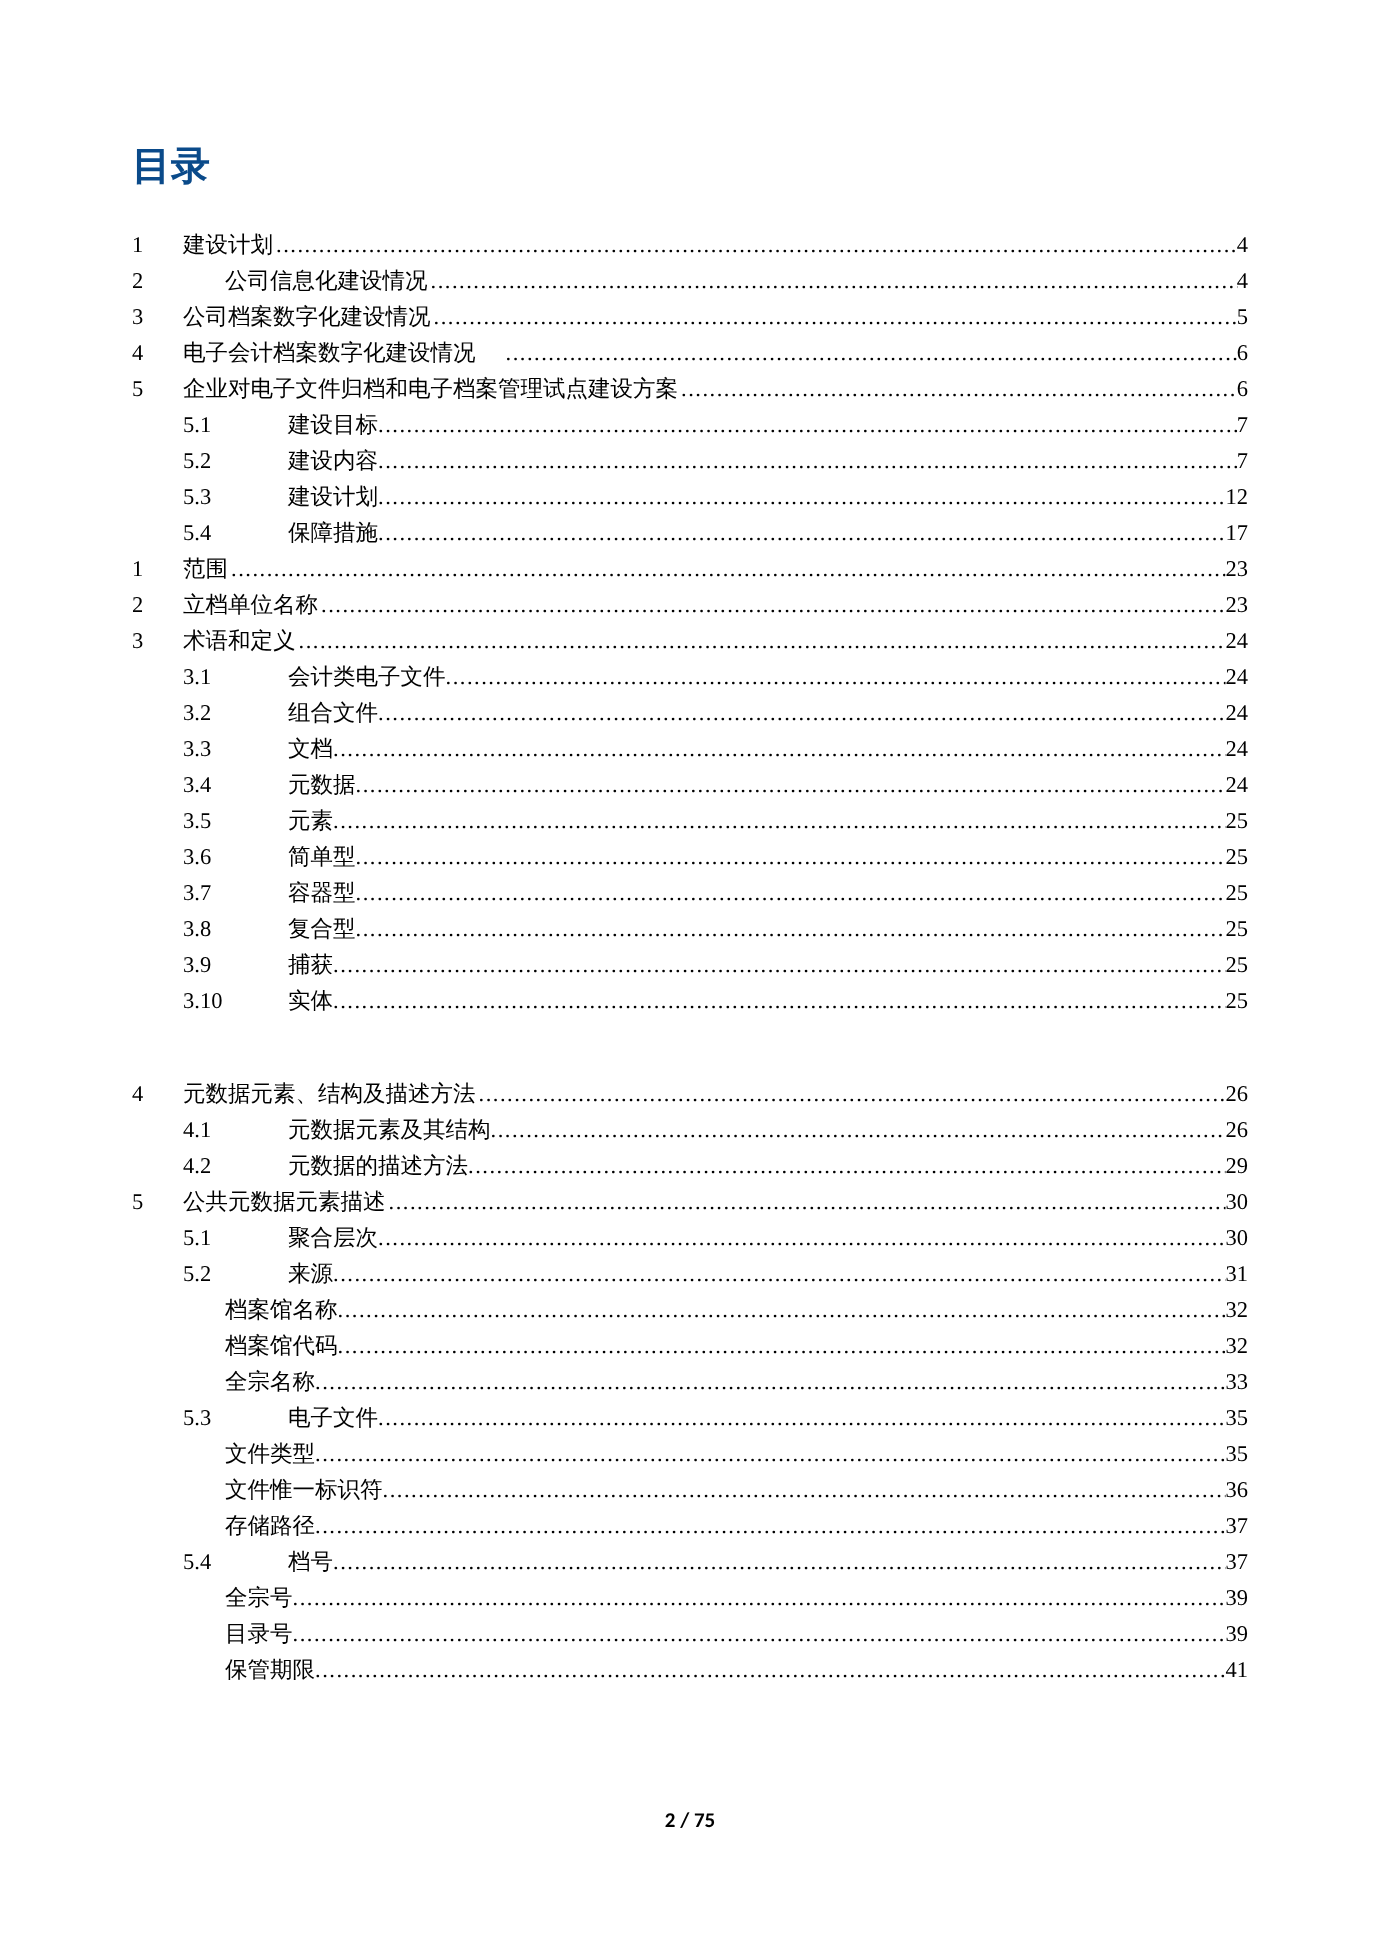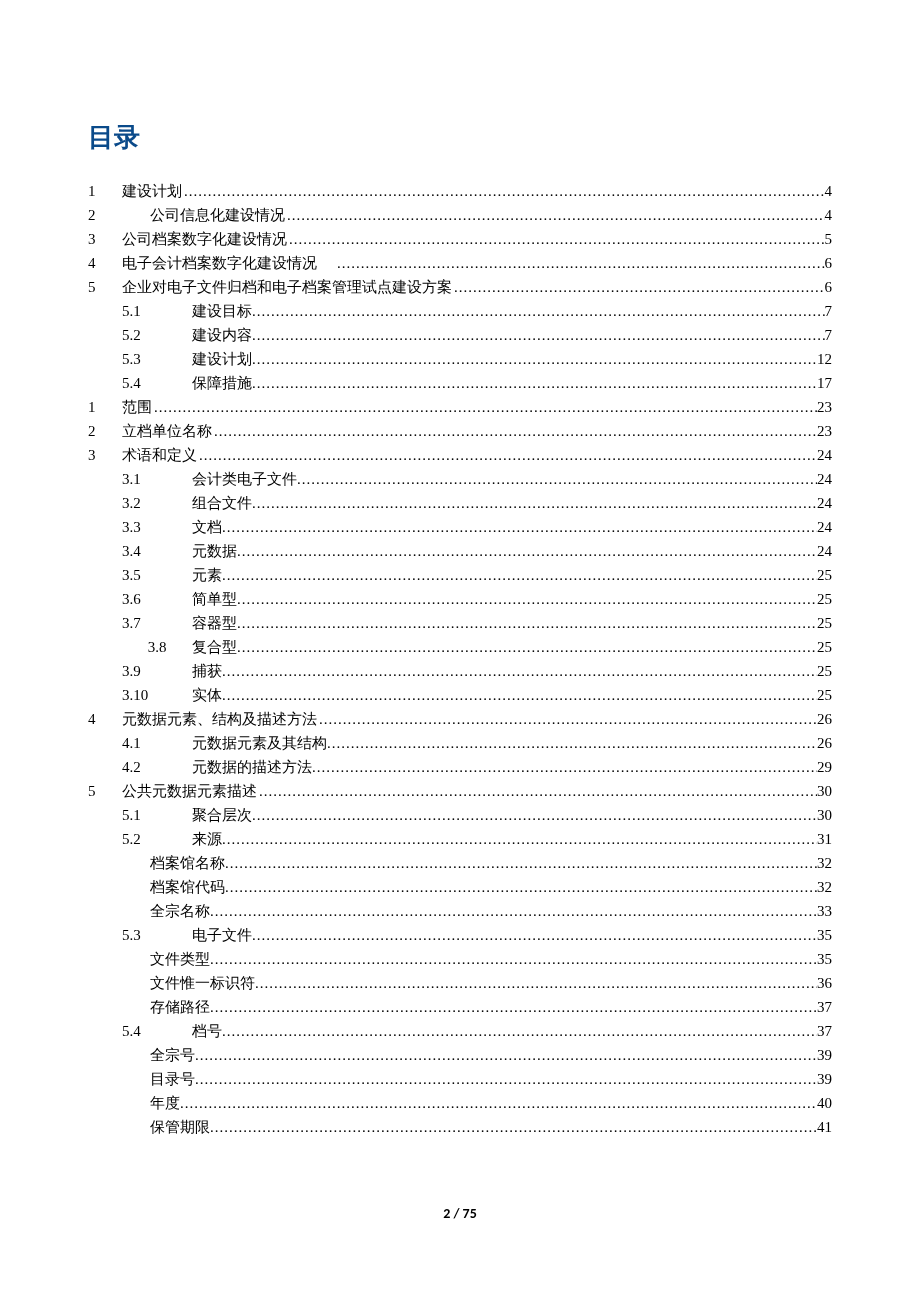--- a/index.html
+++ b/index.html
@@ -5,21 +5,21 @@
   body {
     margin: 0;
     padding: 0;
     background: #fff;
     font-family: "SimSun", "宋体", serif;
     width: 920px;
     height: 1302px;
     box-sizing: border-box;
   }
   .page {
-    padding: 120px 88px 40px 88px;
+    padding: 93px 88px 40px 88px;
     box-sizing: border-box;
     width: 920px;
   }
   .toc-title {
     color: #0a4a8a;
     font-family: "Microsoft YaHei", "SimHei", sans-serif;
     font-size: 26px;
     font-weight: bold;
     margin-bottom: 24px;
   }
@@ -197,42 +197,42 @@
       </div>
       <div class="entry">
         <span style="width: 34px; flex: 0 0 auto;"></span>
         <span class="col-sub" style="display: inline-block; width: 70px;">3.7</span>
         <span class="col-title">容器型</span>
         <span class="leader"></span>
         <span class="col-page">25</span>
       </div>
       <div class="entry">
         <span style="width: 34px; flex: 0 0 auto;"></span>
-        <span class="col-sub" style="display: inline-block; width: 70px; text-align: center;">3.8</span>
+        <span class="col-sub" style="display: inline-block; width: 70px;">3.8</span>
         <span class="col-title">复合型</span>
         <span class="leader"></span>
         <span class="col-page">25</span>
       </div>
       <div class="entry">
         <span style="width: 34px; flex: 0 0 auto;"></span>
         <span class="col-sub" style="display: inline-block; width: 70px;">3.9</span>
         <span class="col-title">捕获</span>
         <span class="leader"></span>
         <span class="col-page">25</span>
       </div>
       <div class="entry">
         <span style="width: 34px; flex: 0 0 auto;"></span>
         <span class="col-sub" style="display: inline-block; width: 70px;">3.10</span>
         <span class="col-title">实体</span>
         <span class="leader"></span>
         <span class="col-page">25</span>
       </div>
       <div class="entry">
         <span class="col-num">4</span>
-        <span class="col-title" style="margin-right: 2px;">元数据元素、结构及描述方法</span>
+        <span class="col-title" style="margin-right: 2px; margin-top: 38px;">元数据元素、结构及描述方法</span>
         <span class="leader"></span>
         <span class="col-page">26</span>
       </div>
       <div class="entry">
         <span style="width: 34px; flex: 0 0 auto;"></span>
         <span class="col-sub" style="display: inline-block; width: 70px;">4.1</span>
         <span class="col-title">元数据元素及其结构</span>
         <span class="leader"></span>
         <span class="col-page">26</span>
       </div>
@@ -317,26 +317,20 @@
         <span style="width: 62px; flex: 0 0 auto;"></span>
         <span class="col-title">全宗号</span>
         <span class="leader"></span>
         <span class="col-page">39</span>
       </div>
       <div class="entry">
         <span style="width: 62px; flex: 0 0 auto;"></span>
         <span class="col-title">目录号</span>
         <span class="leader"></span>
         <span class="col-page">39</span>
-      </div>
-      <div class="entry">
-        <span style="width: 62px; flex: 0 0 auto;"></span>
-        <span class="col-title">年度</span>
-        <span class="leader"></span>
-        <span class="col-page">40</span>
       </div>
       <div class="entry">
         <span style="width: 62px; flex: 0 0 auto;"></span>
         <span class="col-title">保管期限</span>
         <span class="leader"></span>
         <span class="col-page">41</span>
       </div>
     </div>
 </div>
 

